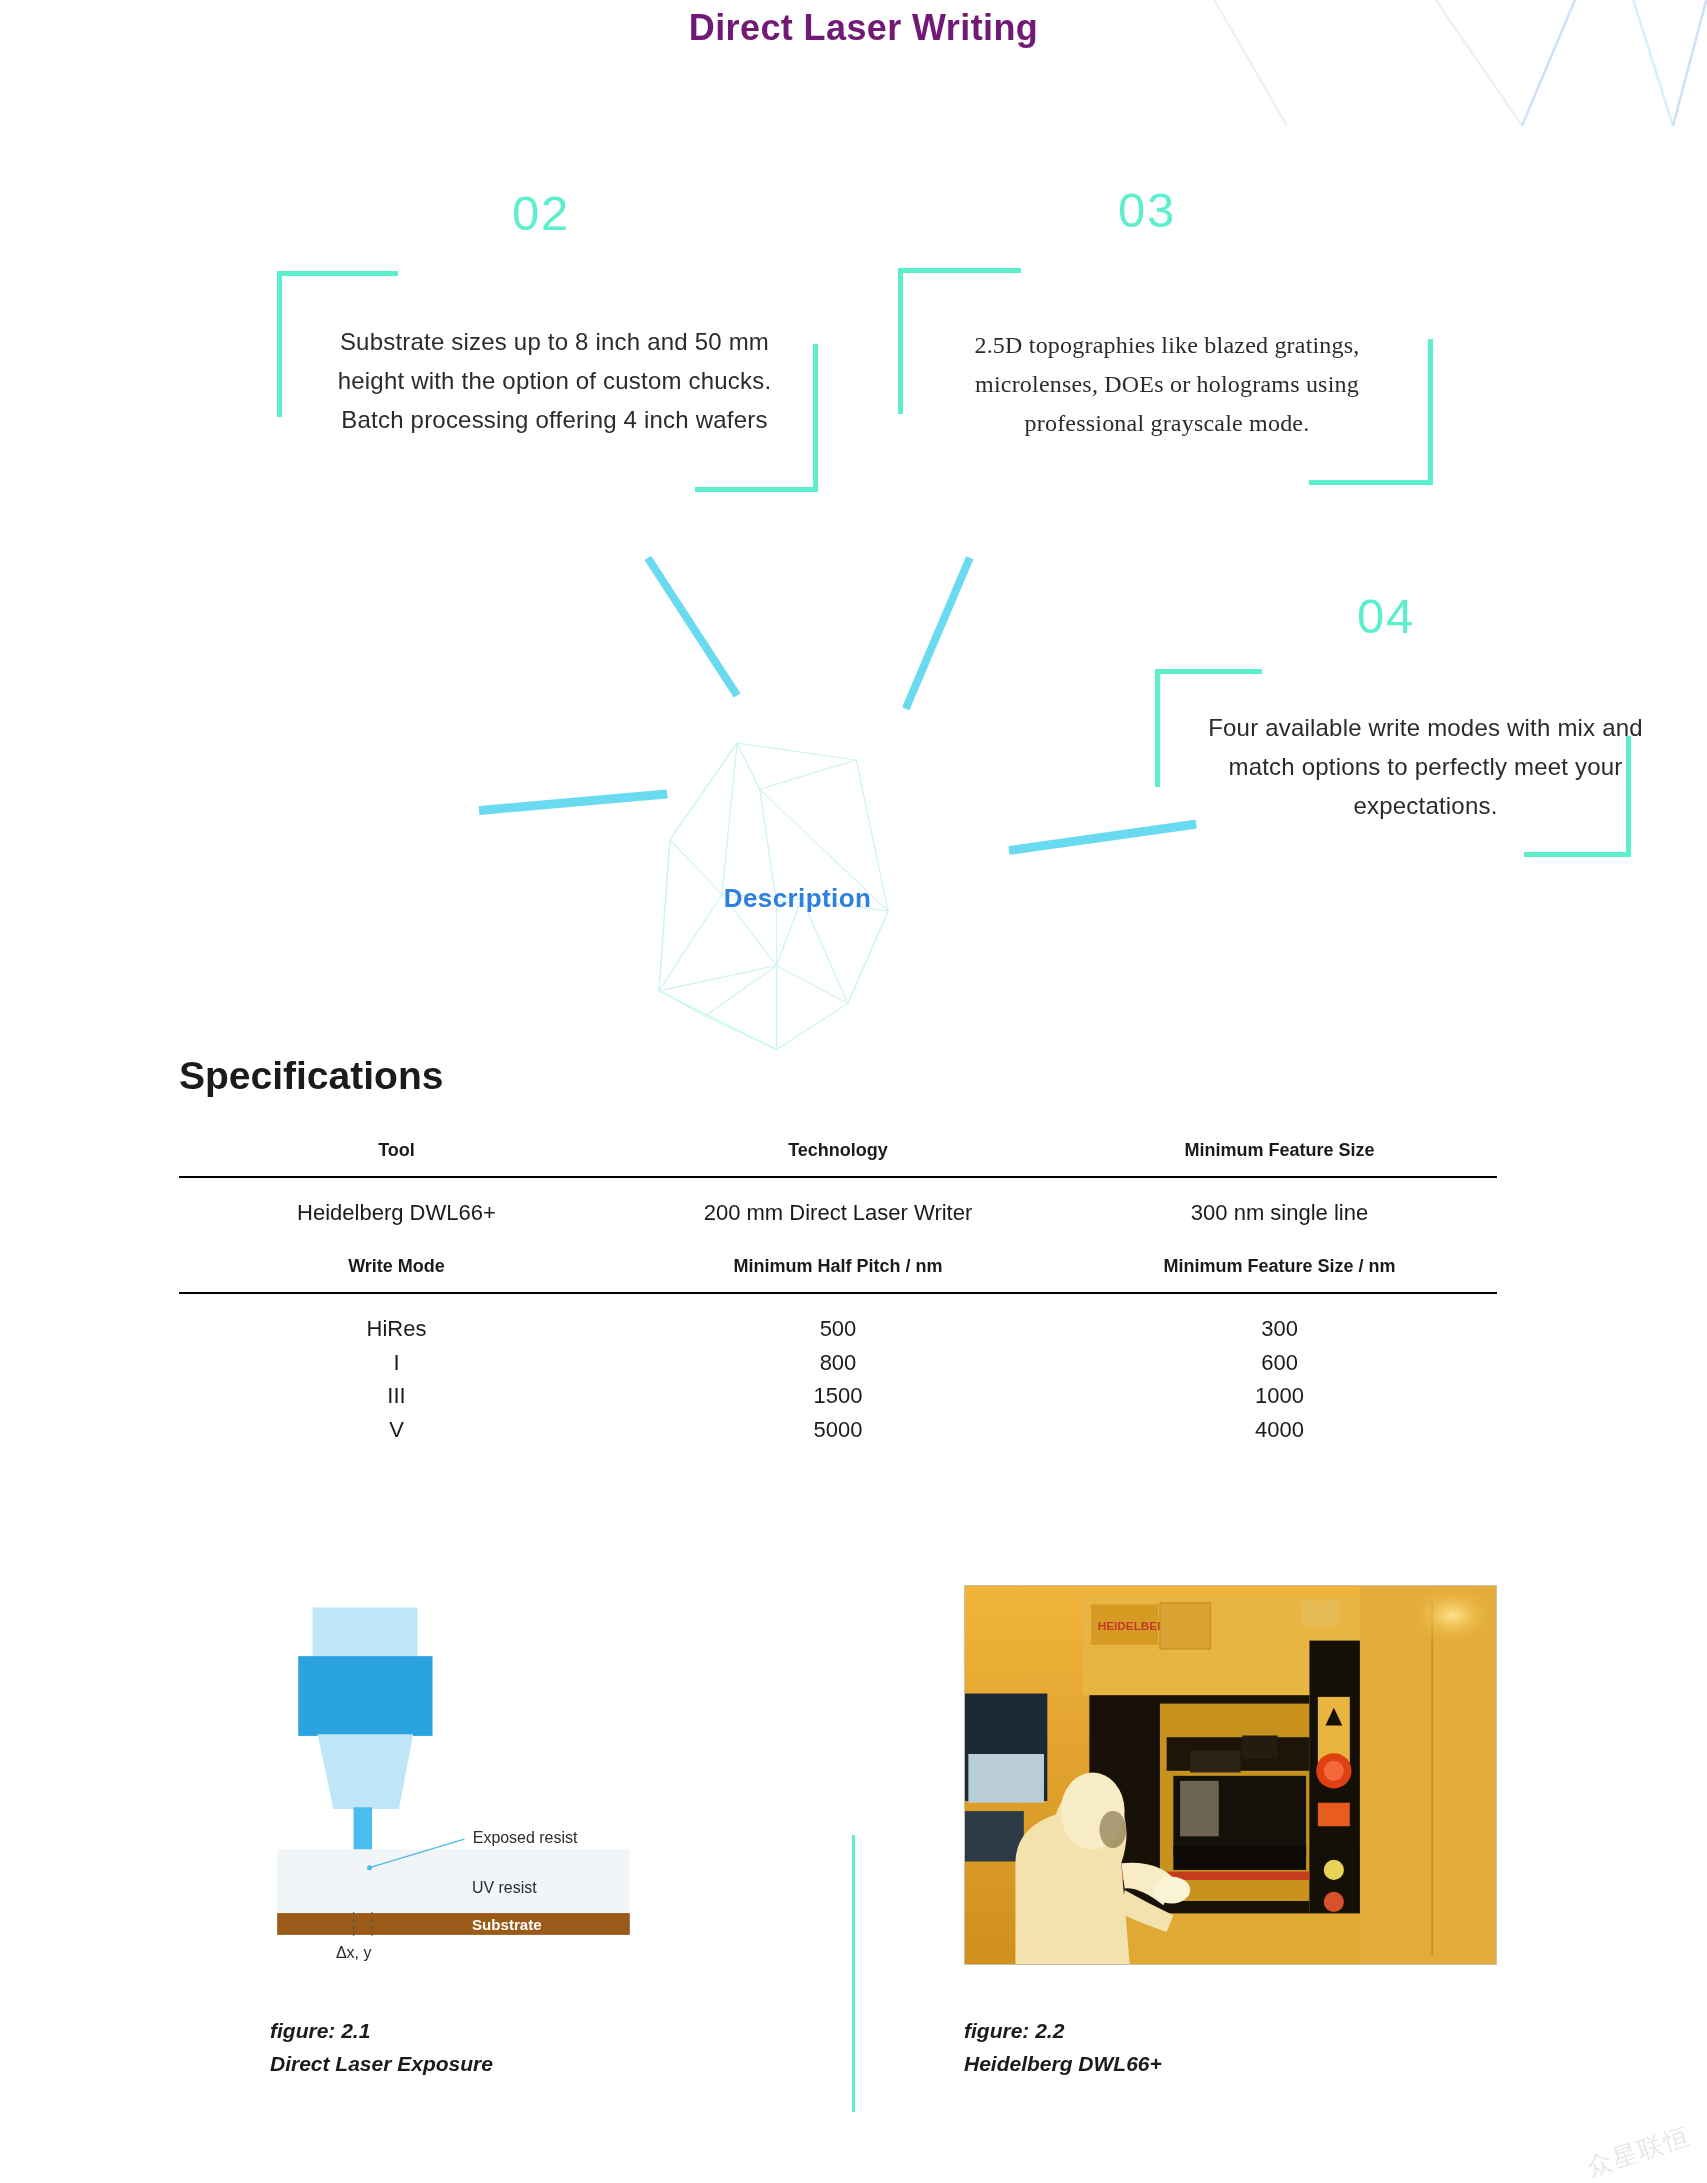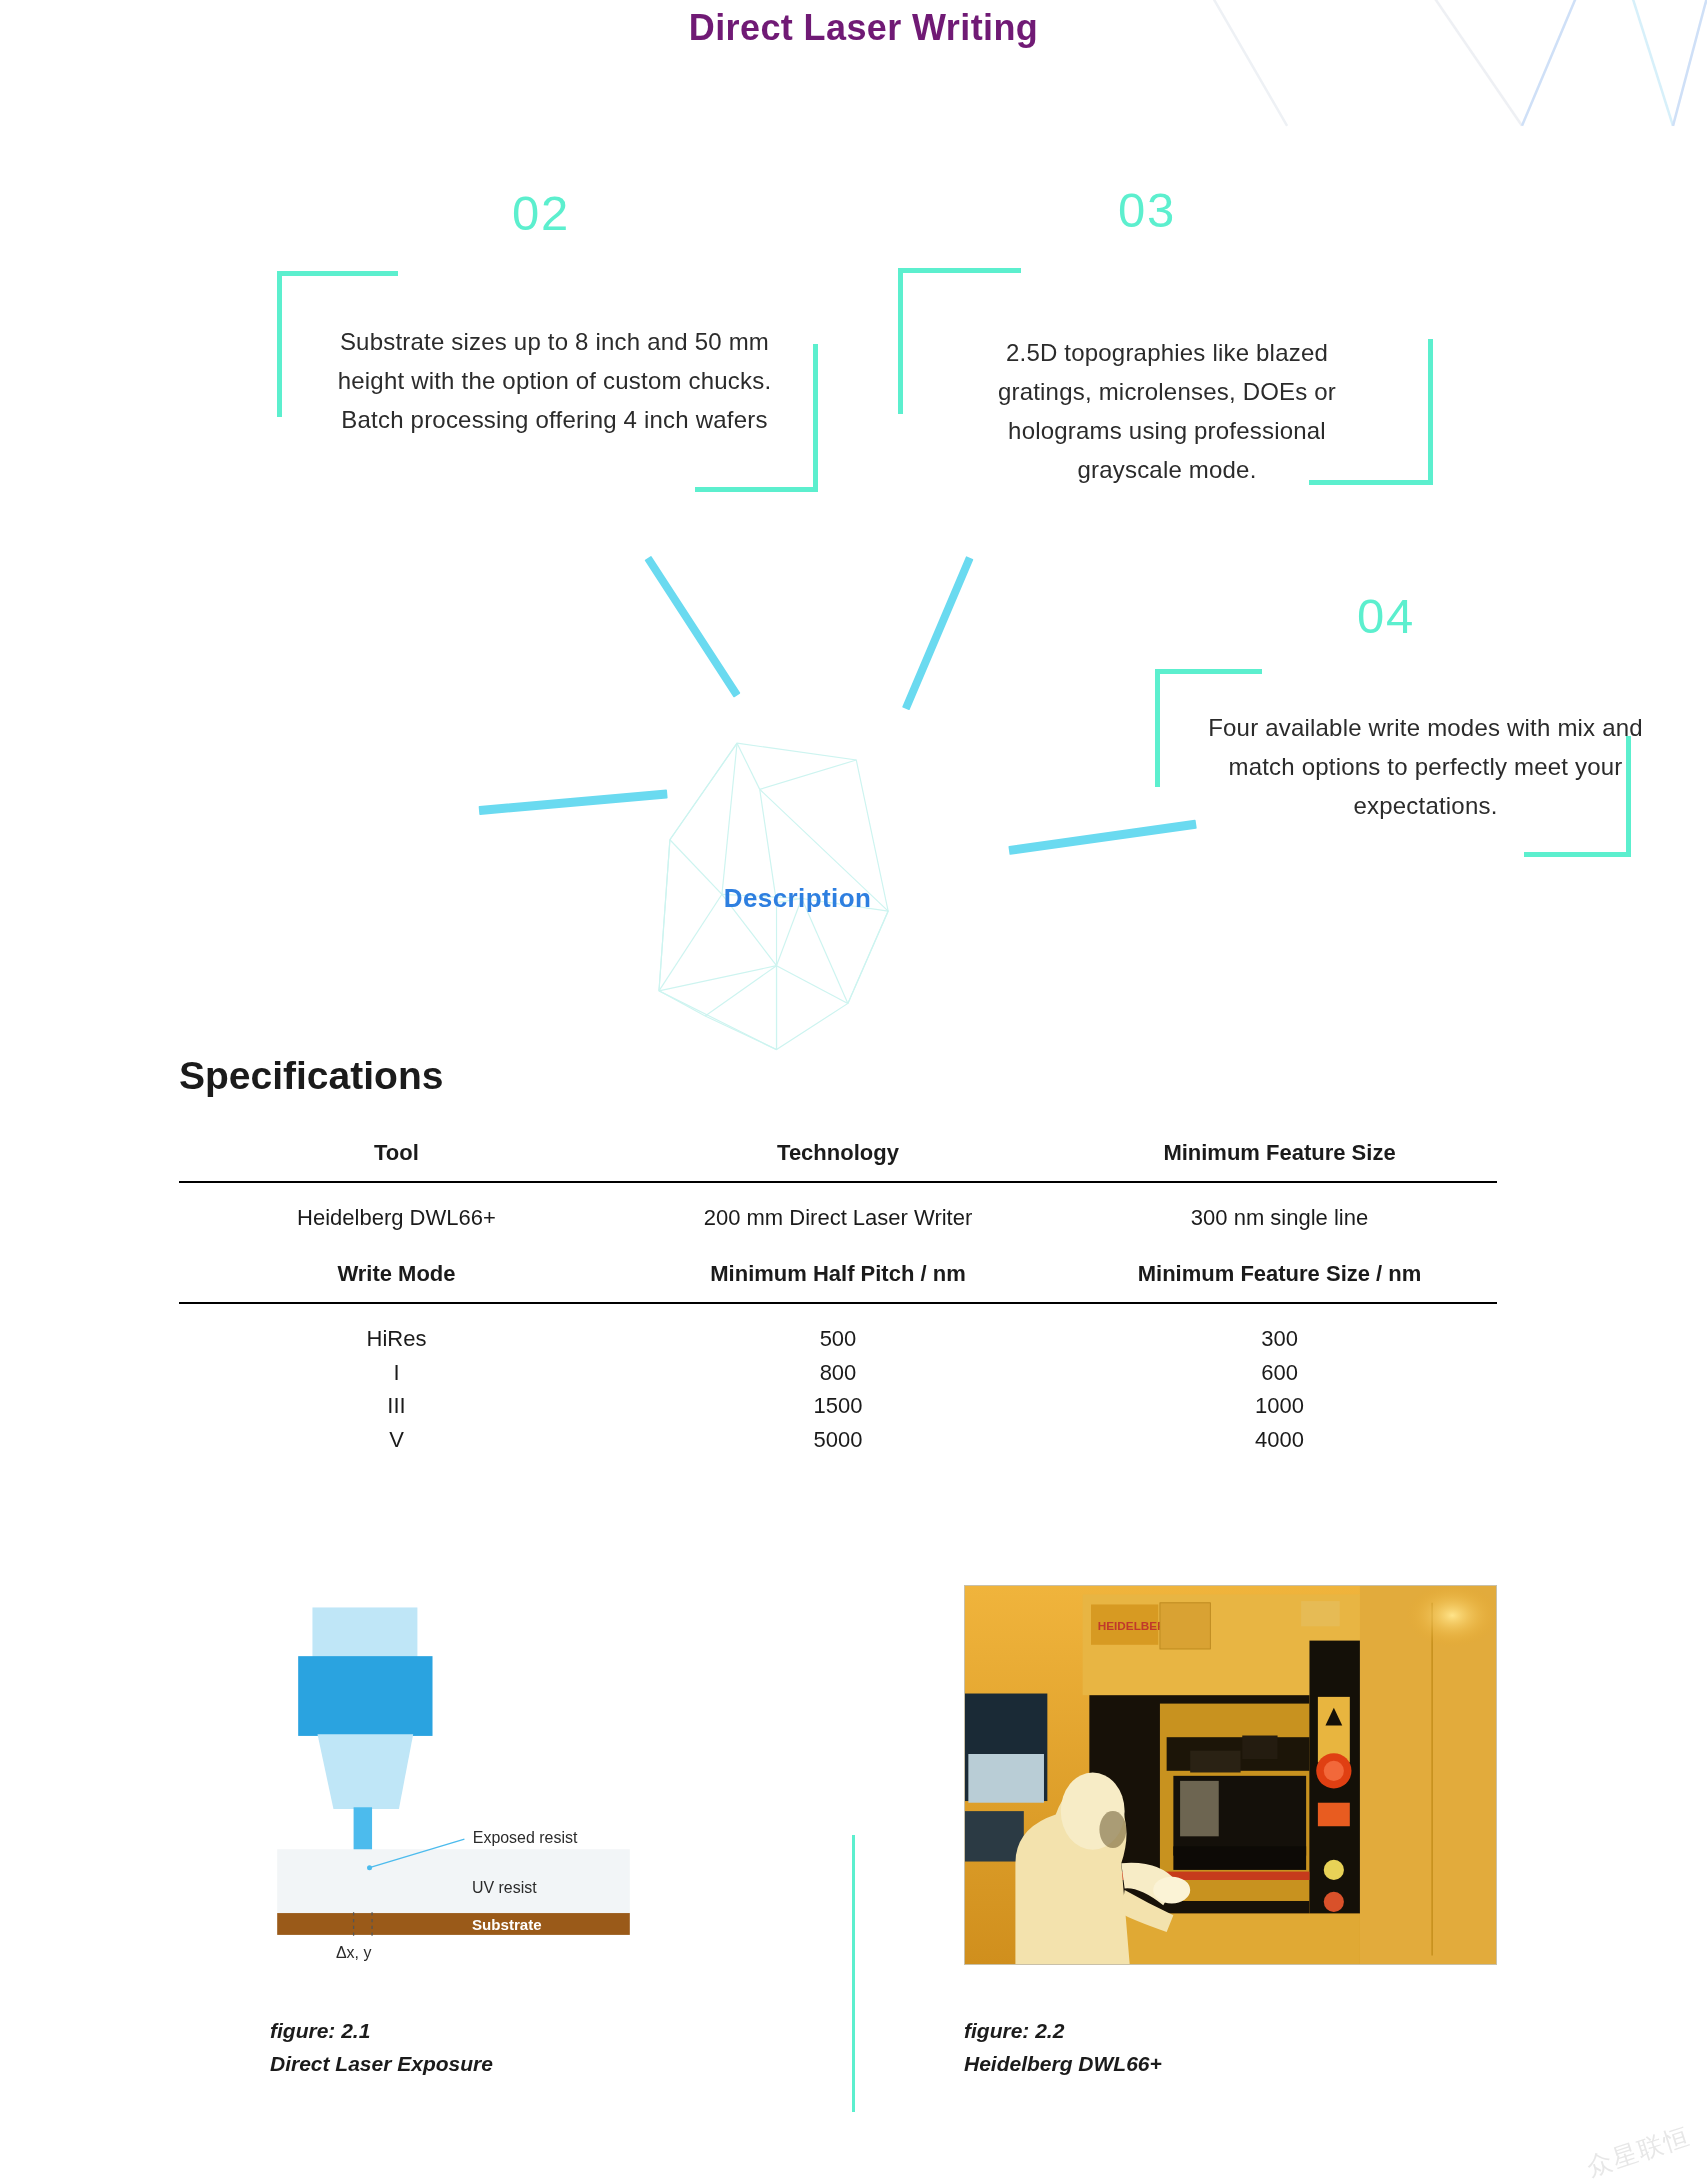--- a/index.html
+++ b/index.html
@@ -116,21 +116,21 @@
     text-align: center;
     font-size: 22px;
     color: #1b1b1b;
   }
   .col-a { width: 33%; }
   .col-b { width: 34%; }
   .col-c { width: 33%; }
   .hrow th {
     font-weight: bold;
     padding: 5px 0 15px 0;
-    font-size: 22px;
+    font-size: 18px;
   }
   .rule td {
     border-top: 2.5px solid #000;
     height: 0;
     font-size: 0;
     line-height: 0;
   }
   .drow td {
     font-weight: normal;
     padding: 22px 0 25px 0;
@@ -199,21 +199,21 @@
     <div class="num" style="left:235px; top:0;">02</div>
     <div class="brk tl" style="left:0px; top:82px; width:116px; height:141px;"></div>
     <div class="brk br" style="left:418px; top:155px; width:118px; height:143px;"></div>
     <div class="body" style="left:59px; top:126px; width:437px;">Substrate sizes up to 8 inch and 50 mm height with the option of custom chucks. Batch processing offering 4 inch wafers</div>
   </div>
 
   <div class="callout" style="left:898px; top:186px; width:554px; height:336px;">
     <div class="num" style="left:220px; top:0;">03</div>
     <div class="brk tl" style="left:0px; top:82px; width:118px; height:141px;"></div>
     <div class="brk br" style="left:411px; top:153px; width:119px; height:141px;"></div>
-    <div class="body" style="left:59px; top:140px; width:420px;">2.5D topographies like blazed gratings, microlenses, DOEs or holograms using professional grayscale mode.</div>
+    <div class="body" style="left:59px; top:132px; width:420px;font-family:Liberation Serif, serif;">2.5D topographies like blazed gratings, microlenses, DOEs or holograms using professional grayscale mode.</div>
   </div>
 
 
   <div class="callout" style="left:1155px; top:592px; width:504px; height:294px;">
     <div class="num" style="left:202px; top:0;">04</div>
     <div class="brk tl" style="left:0px; top:77px; width:102px; height:113px;"></div>
     <div class="brk br" style="left:369px; top:144px; width:102px; height:116px;"></div>
     <div class="body" style="left:52px; top:109px; width:437px;">Four available write modes with mix and match options to perfectly meet your expectations.</div>
   </div>
 

